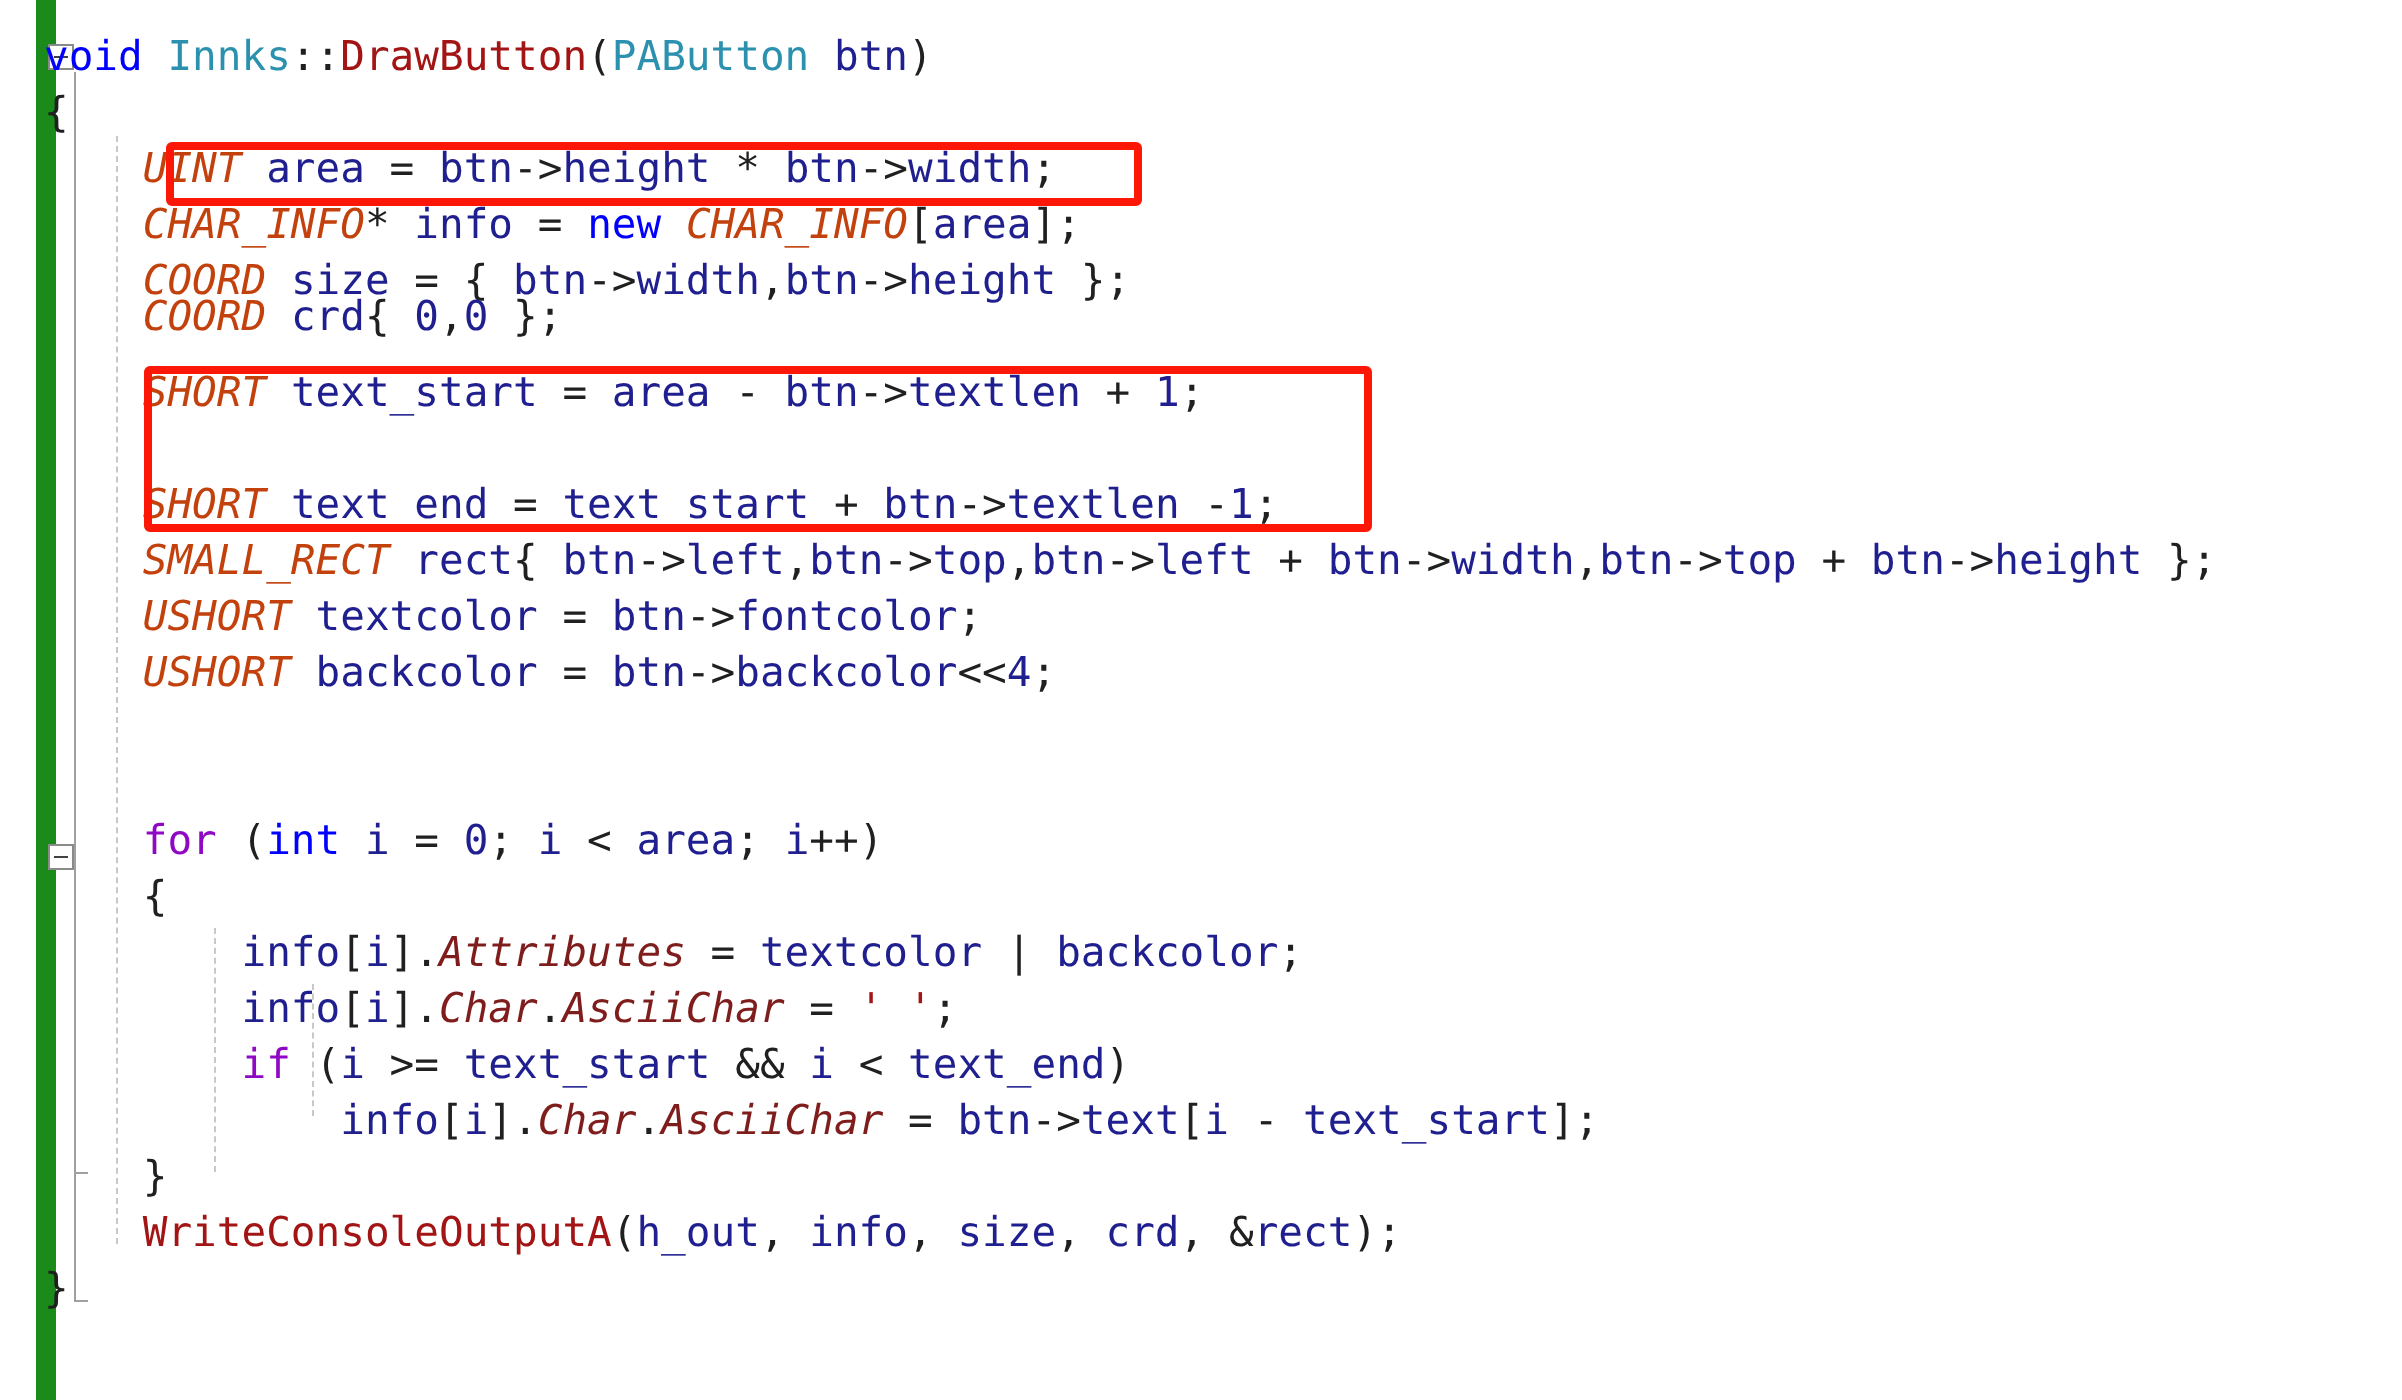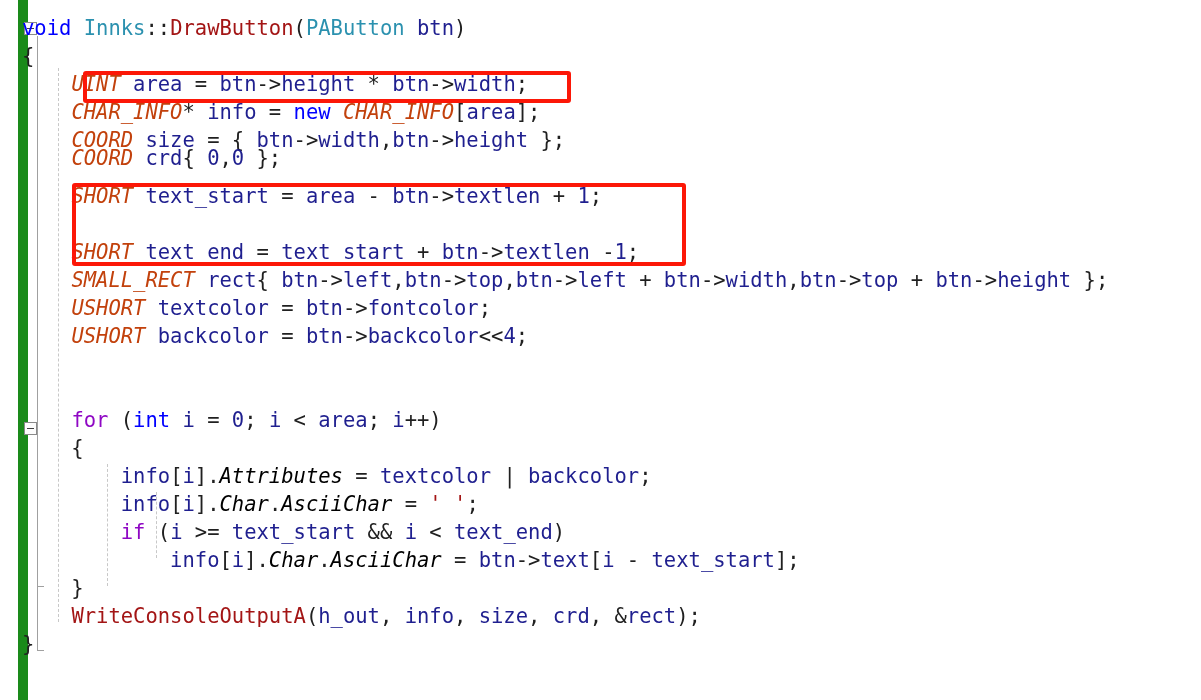--- a/index.html
+++ b/index.html
@@ -78,21 +78,21 @@
   }
   .tok { white-space: pre; }
 
   
   .t-kw      { color: #0000ff; }
   .t-ctrl    { color: #8f08c4; }
   .t-type    { color: #c2410c; font-style: italic; }
   .t-class   { color: #2b91af; }
   .t-func    { color: #a31515; }
   .t-method  { color: #a31515; }
-  .t-member  { color: #000000; font-style: italic; }
+  .t-member  { color: #7f1d1d; font-style: italic; }
   .t-var     { color: #1f1f8f; }
   .t-str     { color: #a31515; }
   .t-num     { color: #1f1f8f; }
   .t-punct   { color: #202020; }
 
   
   .annot-box {
     position: absolute;
     box-sizing: border-box;
     border: 4px solid #fc1707;

